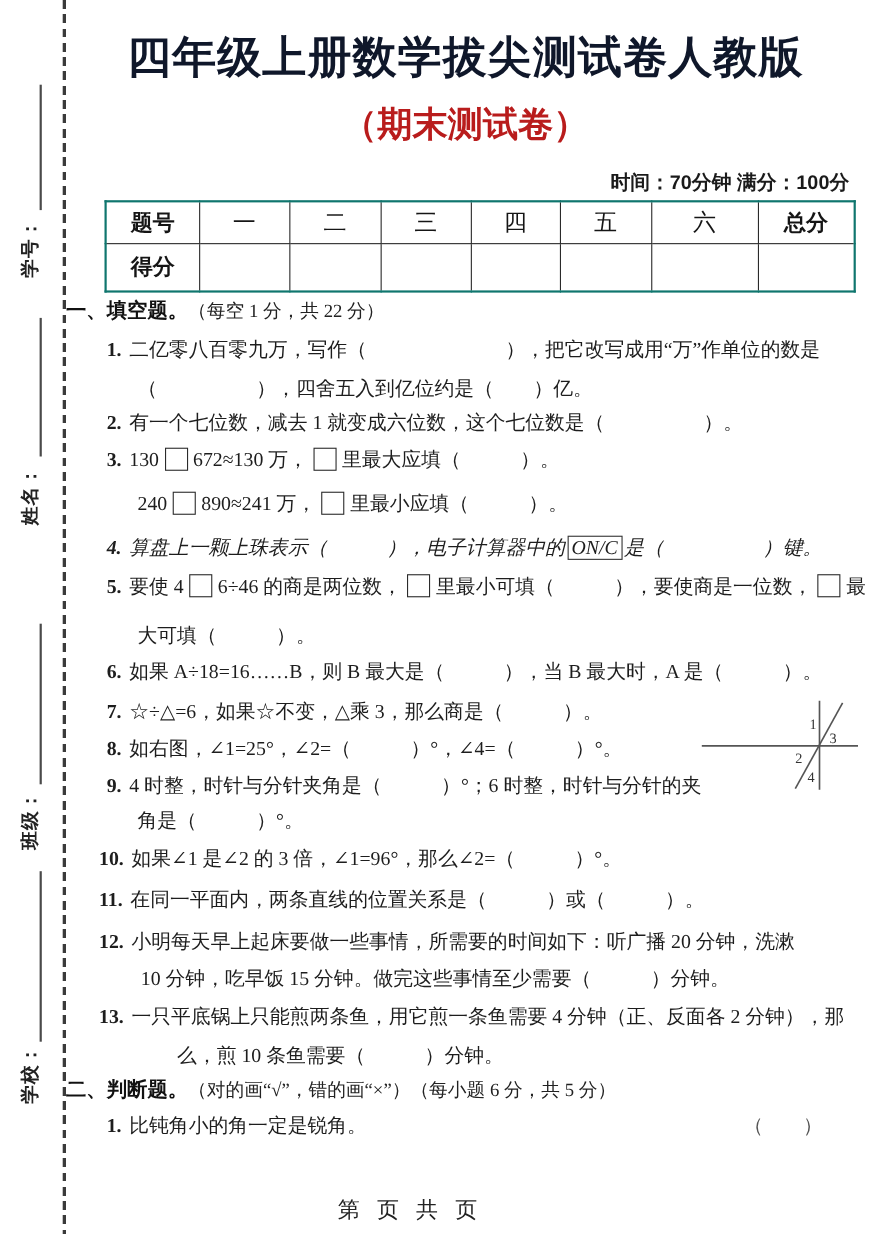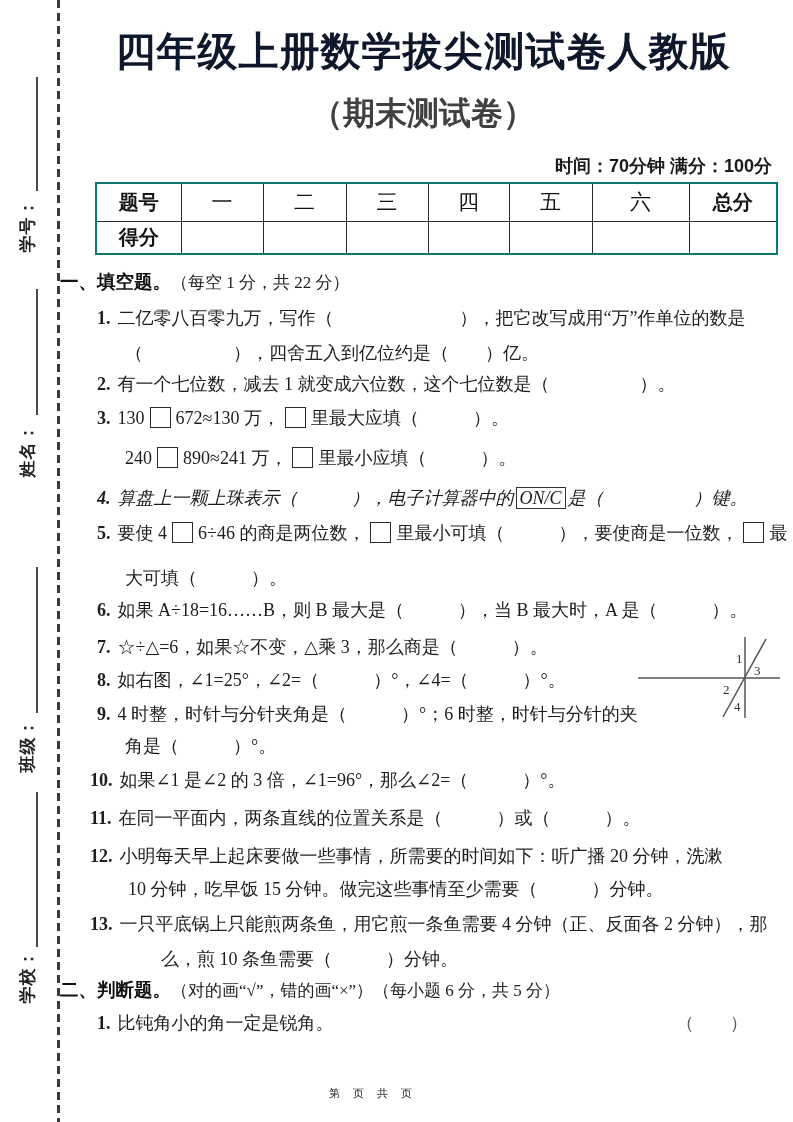--- a/index.html
+++ b/index.html
@@ -24,38 +24,38 @@
   .fill-line { position:absolute; left:36px; width:2px; background:#4a4a4a; }
 
   .title {
     position:absolute; top:24px; left:70px; width:706px; text-align:center;
     font-family:"Liberation Sans","DejaVu Sans",sans-serif;
     font-size:40px; font-weight:bold; letter-spacing:1px; color:#0f172a;
   }
   .subtitle {
     position:absolute; top:92px; left:70px; width:706px; text-align:center;
     font-family:"Liberation Sans","DejaVu Sans",sans-serif;
-    font-size:32px; font-weight:bold; color:#404040;
+    font-size:32px; font-weight:bold; color:#b91c1c;
   }
   .time {
     position:absolute; top:154px; left:0; width:772px; text-align:right;
     font-family:"Liberation Sans","DejaVu Sans",sans-serif;
     font-size:18px; font-weight:600; color:#1a1a1a;
   }
   table.score-table {
     position:absolute; left:95px; top:182px; width:681px;
     border-collapse:collapse; table-layout:fixed;
     border:2px solid #0f766e;
   }
   table.score-table td {
     border:1.5px solid #2a2a2a; text-align:center; vertical-align:middle;
     font-size:21px; color:#151515;
   }
   table.score-table tr.r1 td { height:38px; }
-  table.score-table tr.r2 td { height:33px; }
+  table.score-table tr.r2 td { height:44px; }
   table.score-table td.hd {
     font-family:"Liberation Sans","DejaVu Sans",sans-serif;
     font-size:20px; font-weight:bold;
   }
   .line {
     position:absolute; white-space:nowrap;
     font-size:18px; line-height:24px; color:#1d1d1d;
   }
   .sec-title-bold {
     font-family:"Liberation Sans","DejaVu Sans",sans-serif;
@@ -66,21 +66,21 @@
   .blank-box {
     display:inline-block; width:21px; height:21px;
     border:1.5px solid #2b2b2b; vertical-align:-4px; margin:0 5px;
     background:#fff;
   }
   .keybox { border:1.3px solid #333; padding:0 3px; margin:0 2px; }
   .ans-blank { position:absolute; font-size:18px; color:#555; }
   .footer {
     position:absolute; top:1086px; left:0; width:746px; text-align:center;
     font-family:"Liberation Sans","DejaVu Sans",sans-serif;
-    font-size:11px; letter-spacing:5px; color:#222;
+    font-size:20px; letter-spacing:5px; color:#222;
   }
   .angle-diagram { position:absolute; left:628px; top:630px; }
 </style>
 </head>
 <body>
 
 <div class="page">
 
   <div class="seal-line"></div>
 

